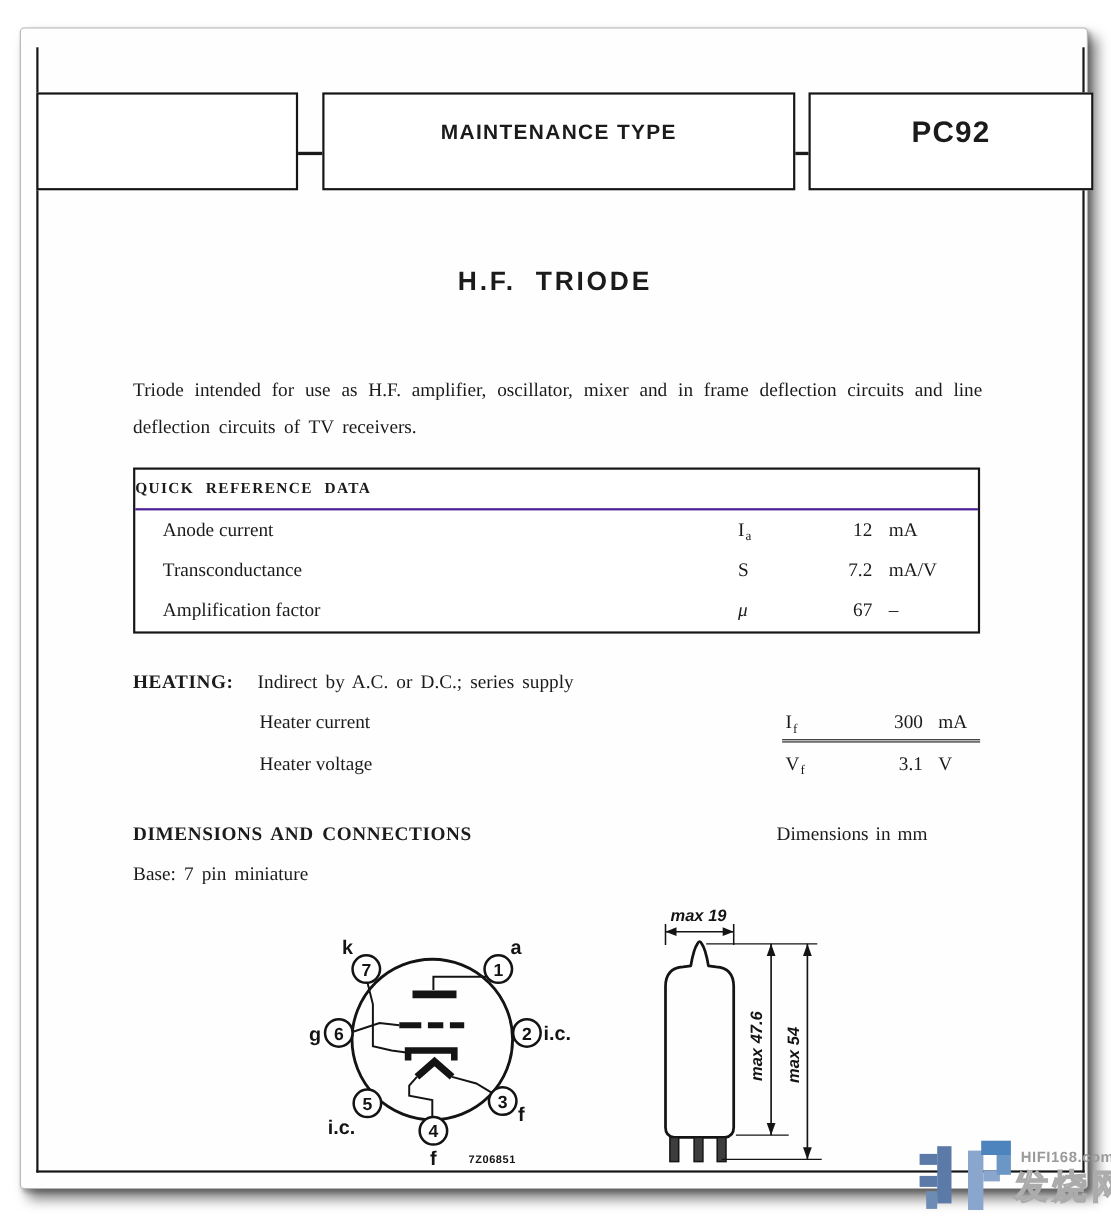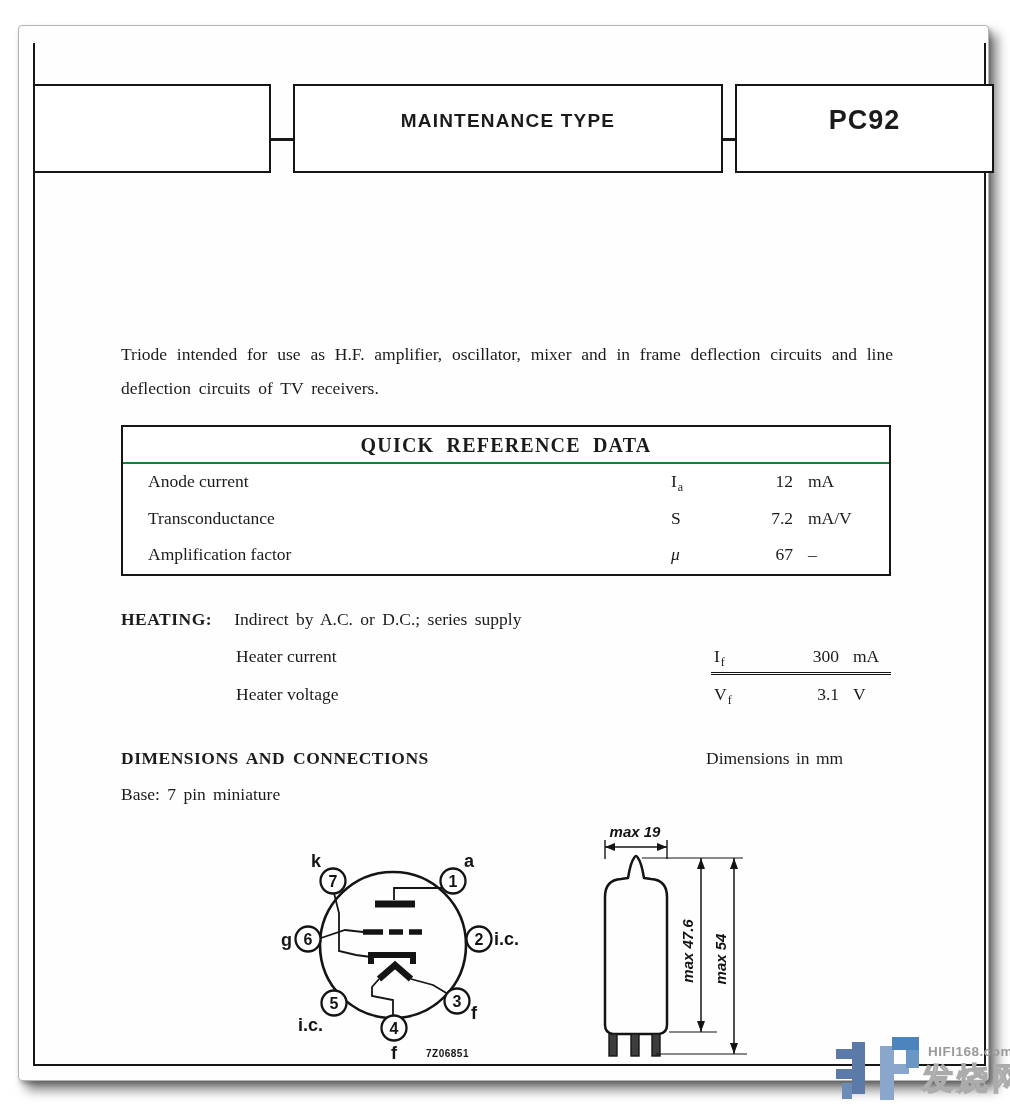--- a/index.html
+++ b/index.html
@@ -26,22 +26,22 @@
   .hbox-center span, .hbox-right span{transform:translateY(-8px);}
   
   .doc-title{position:absolute;left:0;top:217px;width:971px;text-align:center;
     font-family:"Liberation Sans", sans-serif;font-weight:bold;font-size:24px;
     letter-spacing:2.5px;word-spacing:9px;}
   
   .desc{position:absolute;left:102px;top:312px;width:772px;margin:0;
     font-size:17.5px;line-height:1.92;text-align:justify;word-spacing:3.5px;}
   
   .qrd{position:absolute;left:102px;top:399px;width:770px;border:2px solid #161616;background:#fff;}
-  .qrd-title{height:37px;border-bottom:2px solid #15803d;text-align:center;
-    font-weight:bold;font-size:20px;letter-spacing:1.2px;word-spacing:6px;line-height:36px;}
+  .qrd-title{height:37px;border-bottom:2px solid #4c1d95;text-align:left;
+    font-weight:bold;font-size:14px;letter-spacing:1.2px;word-spacing:6px;line-height:36px;}
   .qrd-row{position:relative;height:36.5px;font-size:17.5px;}
   .qrd-row .lbl{position:absolute;left:25px;top:7px;}
   .qrd-row .sym{position:absolute;left:548px;top:7px;}
   .qrd-row .val{position:absolute;left:600px;top:7px;width:70px;text-align:right;}
   .qrd-row .unit{position:absolute;left:685px;top:7px;}
   .sub{font-size:12px;position:relative;top:4px;left:1px;}
   
   .heat-head{position:absolute;left:102px;top:583px;font-size:17.5px;}
   .heat-head .hh{font-weight:bold;letter-spacing:0.5px;}
   .heat-head .ht{margin-left:22px;word-spacing:3px;}
@@ -84,20 +84,21 @@
   <div class="header-sep"></div>
 
   <div class="hbox hbox-left"></div>
   <div class="hbox hbox-center">
     <span>MAINTENANCE TYPE</span>
   </div>
   <div class="hbox hbox-right">
     <span>PC92</span>
   </div>
 
+  <div class="doc-title">H.F. TRIODE</div>
   <p class="desc">Triode intended for use as H.F. amplifier, oscillator, mixer and in frame deflection circuits and line deflection circuits of TV receivers.</p>
 
   <div class="qrd">
     <div class="qrd-title">QUICK REFERENCE DATA</div>
     <div class="qrd-row">
       <span class="lbl">Anode current</span>
       <span class="sym"><span>I</span><span class="sub">a</span></span>
       <span class="val">12</span>
       <span class="unit">mA</span>
     </div>

